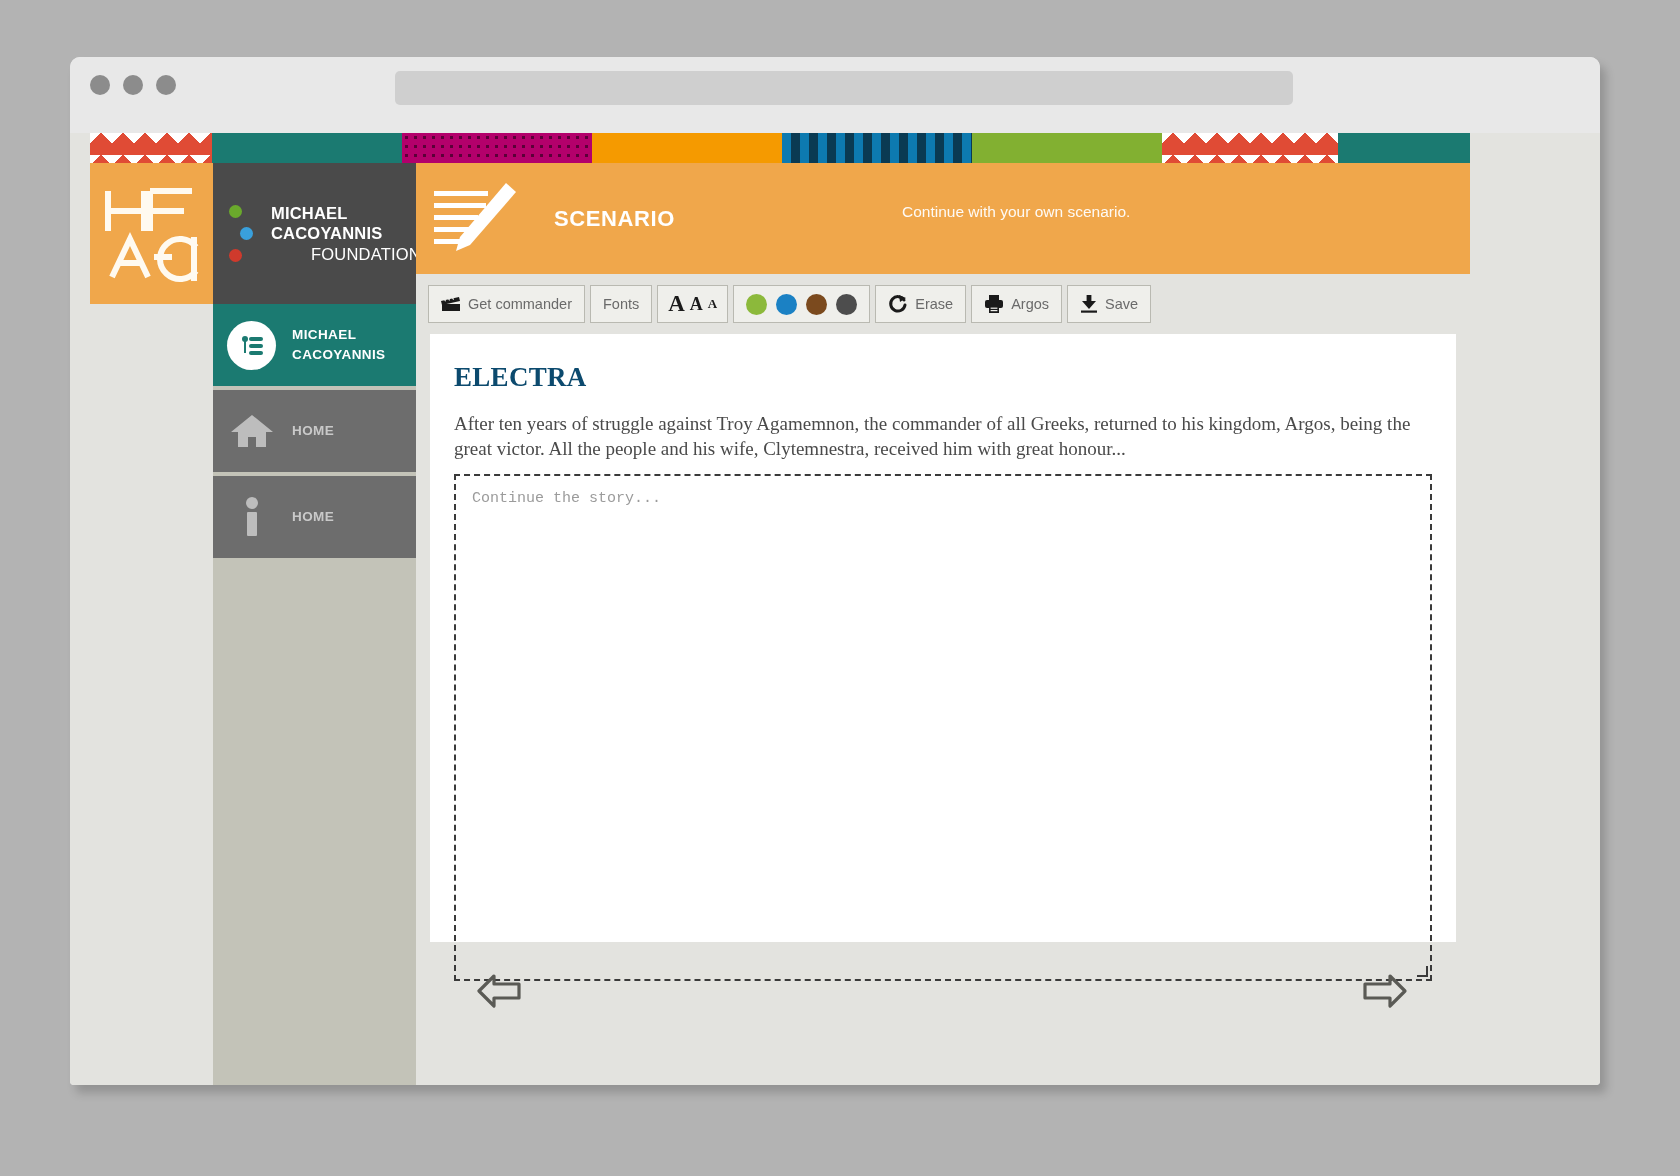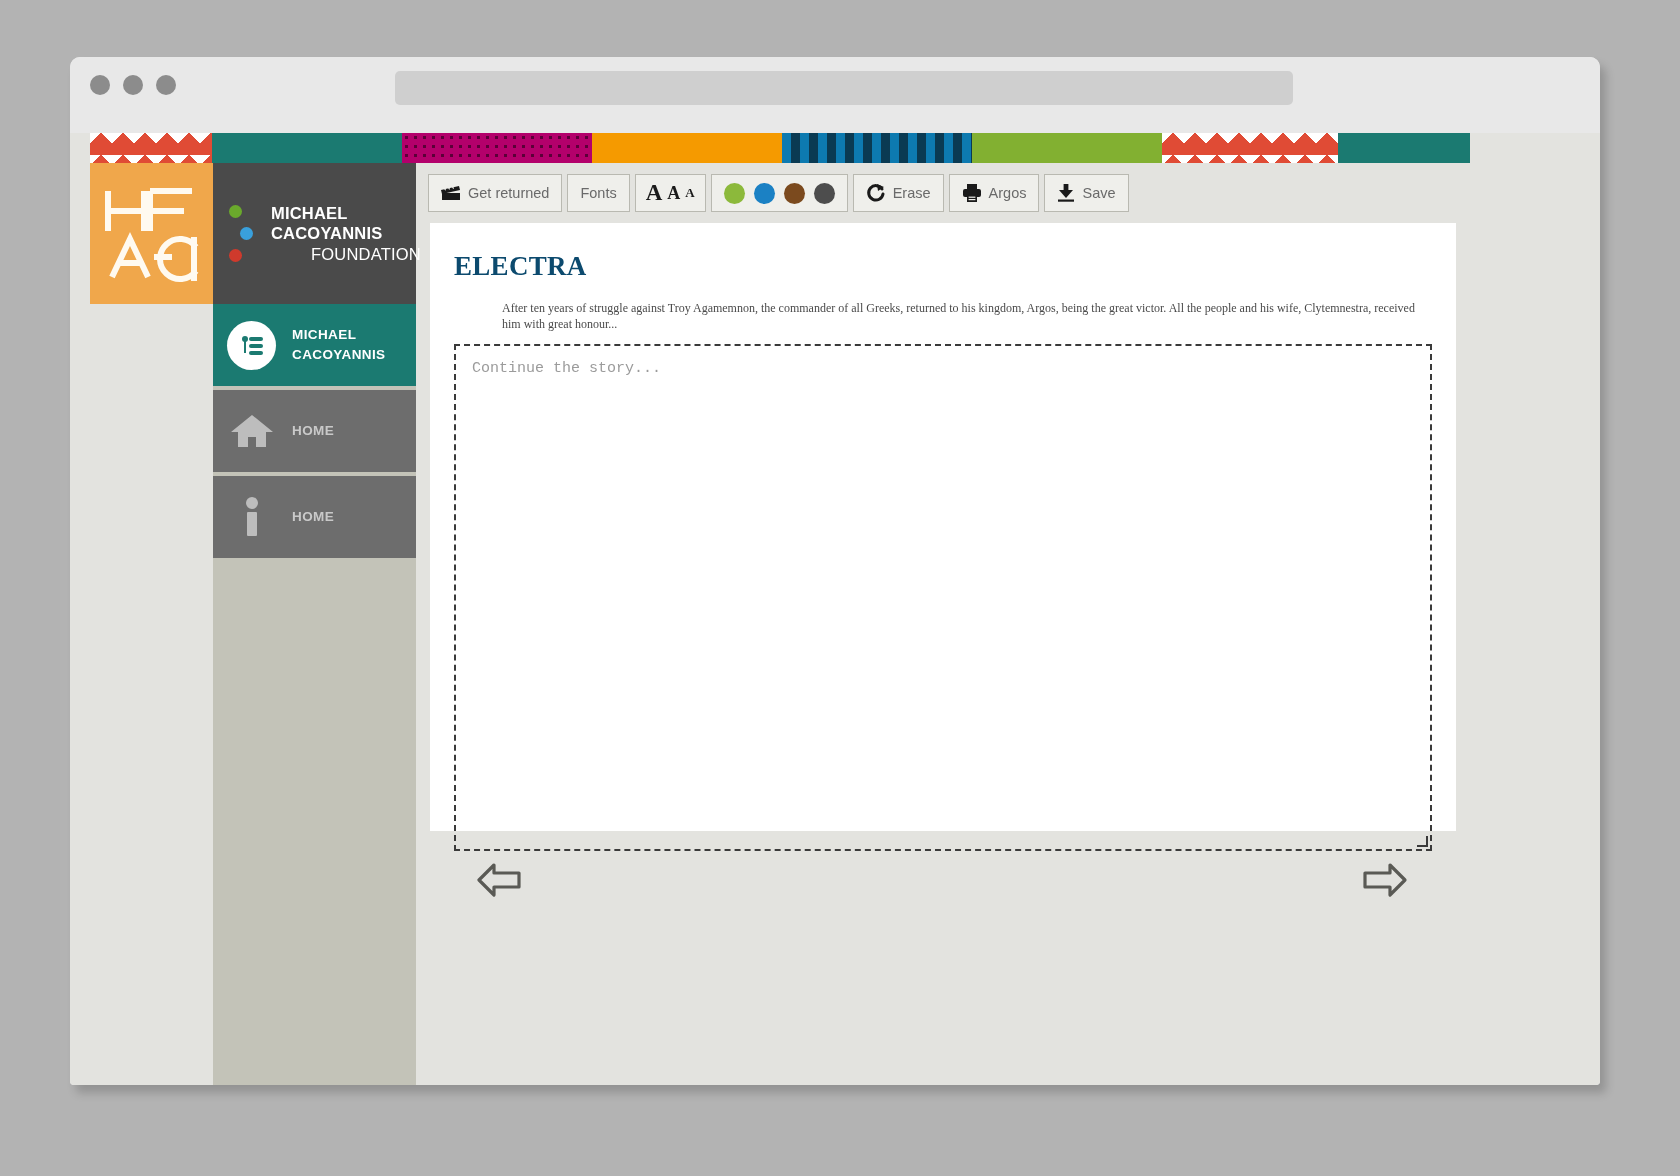--- a/index.html
+++ b/index.html
@@ -185,21 +185,21 @@
     padding: 28px 24px 0 24px;
   }
   .doc-title {
     font-family: "Liberation Serif", serif;
     font-size: 27px; font-weight: bold; color: #0c4a6e;
     letter-spacing: .3px;
   }
   .doc-body {
     margin-top: 18px;
     font-family: "Liberation Serif", serif;
-    font-size: 12px; color: #4a4a4a; line-height: 1.34; margin-left: 48px;
+    font-size: 19px; color: #4a4a4a; line-height: 1.34;
   }
   .dropzone {
     margin-top: 12px;
     height: 507px;
     border: 2px dashed #3a3a3a;
     padding: 14px 16px;
     position: relative;
     font-family: Liberation Mono, monospace;
   }
   .dz-placeholder { font-size: 15px; color: #9b9b9b; }
@@ -316,32 +316,46 @@
             <rect x="6" y="16" width="10" height="24" rx="1"></rect>
           </svg>
         </div>
         <div class="nav-label l">HOME</div>
       </div>
 
     </div>
 
     <div class="main">
 
+      <div class="header-bar">
+        <svg class="scenario-icon" viewBox="0 0 86 72">
+          <g fill="#ffffff">
+            <rect x="2" y="8" width="54" height="5"></rect>
+            <rect x="2" y="20" width="52" height="5"></rect>
+            <rect x="2" y="32" width="44" height="5"></rect>
+            <rect x="2" y="44" width="36" height="5"></rect>
+            <rect x="2" y="56" width="30" height="5"></rect>
+            <path d="M74 0 L84 9 L38 62 L24 68 L28 54 Z"></path>
+          </g>
+        </svg>
+        <div class="scenario-title">SCENARIO</div>
+        <div class="scenario-sub">Continue with your own scenario.</div>
+      </div>
 
       <div class="toolbar">
 
         <div class="tbtn">
           <span class="ico">
             <svg width="20" height="16" viewBox="0 0 20 16" fill="#1a1a1a">
               <path d="M0 5 L18 1 L19 5 L1 9 Z"></path>
               <path d="M3 2.6 l1.6 2.6 M7 1.8 l1.6 2.6 M11 1 l1.6 2.6" stroke="#efefeb" stroke-width="1.1" fill="none"></path>
               <rect x="1" y="8" width="18" height="7"></rect>
             </svg>
           </span>
-          <span>Get returned</span>
+          <span>Get commander</span>
         </div>
 
         <div class="tbtn">
           <span>Fonts</span>
         </div>
 
         <div class="tbtn sizes">
           <span class="s1">A</span>
           <span class="s2">A</span>
           <span class="s3">A</span>

